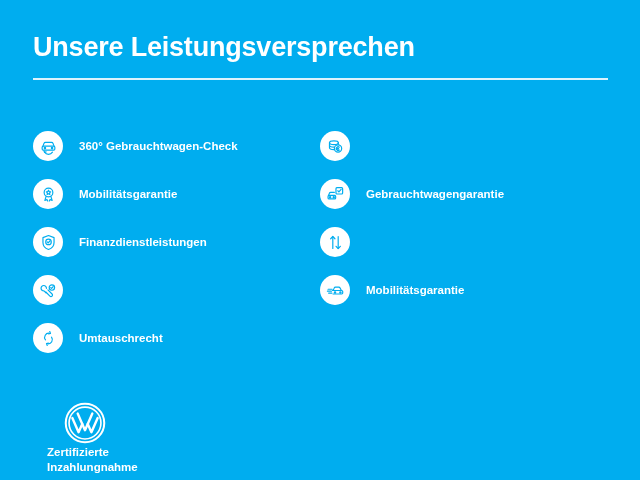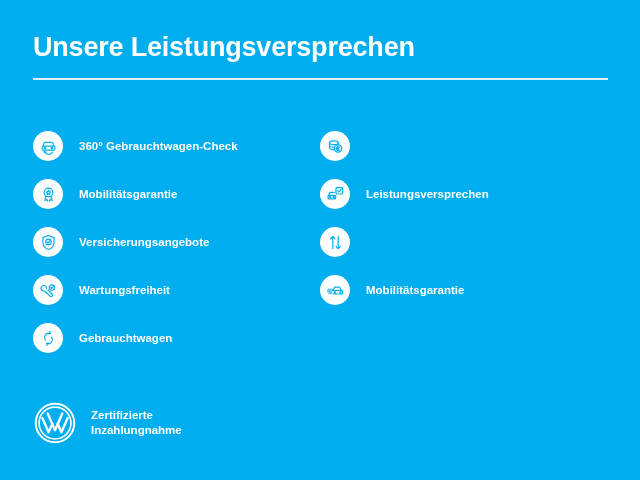--- a/index.html
+++ b/index.html
@@ -86,20 +86,21 @@
     line-height: 14px;
     white-space: nowrap;
   }
 
   
   .footer {
     position: absolute;
     left: 33px;
     top: 401px;
     display: flex;
+    flex-direction: column;
     align-items: center;
   }
   .vw-logo {
     width: 44px;
     height: 44px;
     flex: 0 0 44px;
   }
   .vw-logo svg { display: block; }
   .footer-text {
     margin-left: 14px;
@@ -151,45 +152,44 @@
       </div>
 
       <div class="promise">
         <span class="icon-badge">
           <svg width="19" height="19" viewBox="0 0 24 24" fill="none" stroke="#00ADEF" stroke-width="1.5" stroke-linecap="round" stroke-linejoin="round">
             <path d="M12 3.2l7 2.6v6.1c0 4.2-2.9 7.4-7 8.9-4.1-1.5-7-4.7-7-8.9V5.8z"></path>
             <circle cx="12" cy="11.3" r="3.5"></circle>
             <path d="M10.4 11.3l1.2 1.2 2.1-2.4"></path>
           </svg>
         </span>
-        <span class="promise-label">Versicherungsangebote</span>
+        <span class="promise-label">Finanzdienstleistungen</span>
       </div>
 
       <div class="promise">
         <span class="icon-badge">
           <svg width="19" height="19" viewBox="0 0 24 24" fill="none" stroke="#00ADEF" stroke-width="1.5" stroke-linecap="round" stroke-linejoin="round">
             <path d="M9.4 9.2a3.4 3.4 0 10-3.1 3.3l2.5 2.5"></path>
             <path d="M8.6 13.9l5.2 5.2a1.9 1.9 0 002.7-2.7l-5.2-5.2"></path>
             <circle cx="16.3" cy="8.3" r="3.4"></circle>
             <path d="M14.8 8.3l1.1 1.1 2-2.3"></path>
           </svg>
         </span>
-        <span class="promise-label">Wartungsfreiheit</span>
       </div>
 
       <div class="promise">
         <span class="icon-badge">
           <svg width="19" height="19" viewBox="0 0 24 24" fill="none" stroke="#00ADEF" stroke-width="1.5" stroke-linecap="round" stroke-linejoin="round">
             <path d="M13.2 5.4a5.2 5.2 0 00-5.0 8.3"></path>
             <path d="M13.6 3.2l0.9 2.3-2.4 0.6"></path>
             <path d="M10.8 18.6a5.2 5.2 0 005.0-8.3"></path>
             <path d="M10.4 20.8l-0.9-2.3 2.4-0.6"></path>
           </svg>
         </span>
-        <span class="promise-label">Gebrauchtwagen</span>
+        <span class="promise-label">Umtauschrecht</span>
       </div>
 
     </div>
 
     <div class="col">
 
       <div class="promise">
         <span class="icon-badge">
           <svg width="19" height="19" viewBox="0 0 24 24" fill="none" stroke="#00ADEF" stroke-width="1.5" stroke-linecap="round" stroke-linejoin="round">
             <ellipse cx="10" cy="7.2" rx="5.6" ry="2.4"></ellipse>
@@ -207,21 +207,21 @@
         <span class="icon-badge">
           <svg width="19" height="19" viewBox="0 0 24 24" fill="none" stroke="#00ADEF" stroke-width="1.5" stroke-linecap="round" stroke-linejoin="round">
             <path d="M3.2 13.2l1.1-2.8A1.8 1.8 0 016 9.2h4.6"></path>
             <rect x="2.6" y="13.2" width="9.6" height="4.3" rx="1.2"></rect>
             <circle cx="5.2" cy="15.4" r="0.8"></circle>
             <circle cx="9.8" cy="15.4" r="0.8"></circle>
             <rect x="12.6" y="3.4" width="8.4" height="8.0" rx="1.2"></rect>
             <path d="M14.9 7.3l1.4 1.4 2.8-3.1"></path>
           </svg>
         </span>
-        <span class="promise-label">Leistungsversprechen</span>
+        <span class="promise-label">Gebrauchtwagengarantie</span>
       </div>
 
       <div class="promise">
         <span class="icon-badge">
           <svg width="19" height="19" viewBox="0 0 24 24" fill="none" stroke="#00ADEF" stroke-width="1.5" stroke-linecap="round" stroke-linejoin="round">
             <path d="M8.6 19.5V4.6"></path>
             <path d="M5.9 7.3l2.7-2.9 2.7 2.9"></path>
             <path d="M15.4 4.6v14.9"></path>
             <path d="M12.7 16.8l2.7 2.9 2.7-2.9"></path>
           </svg>

